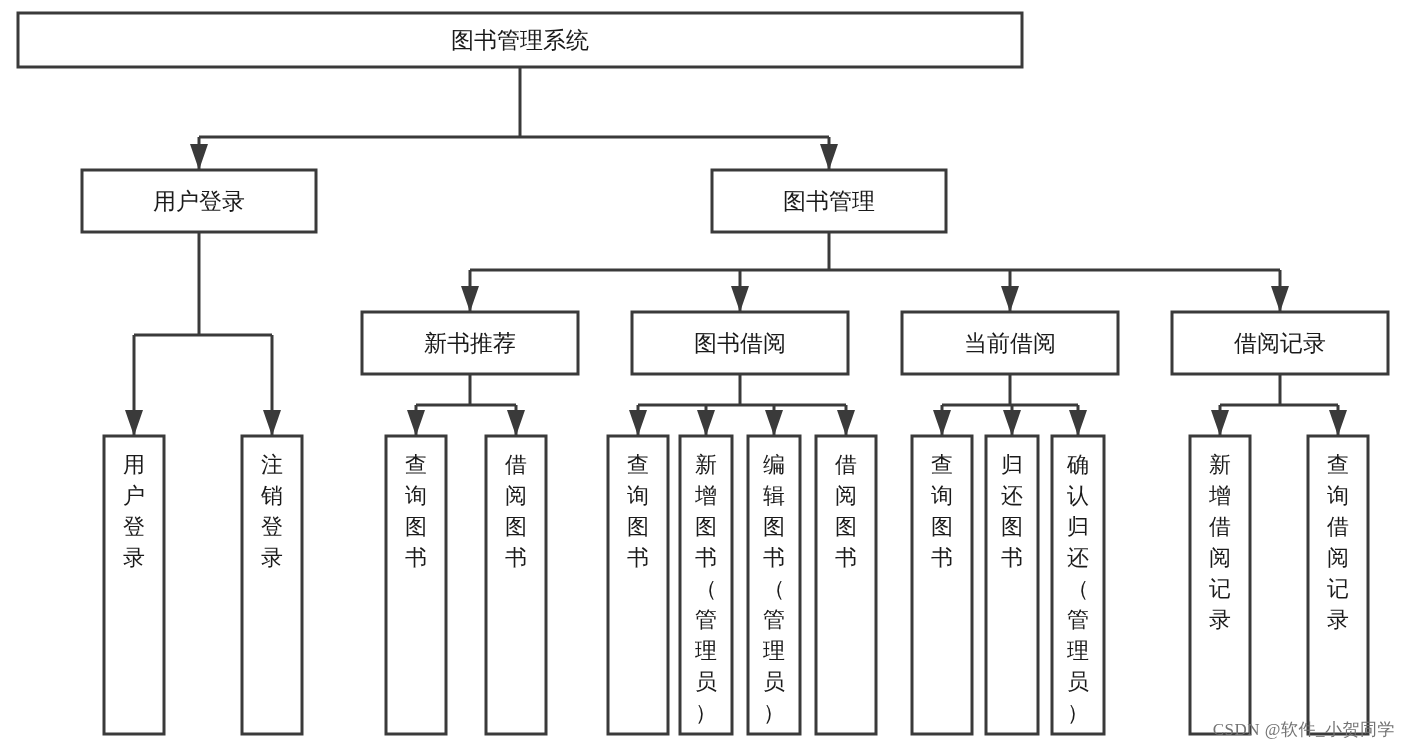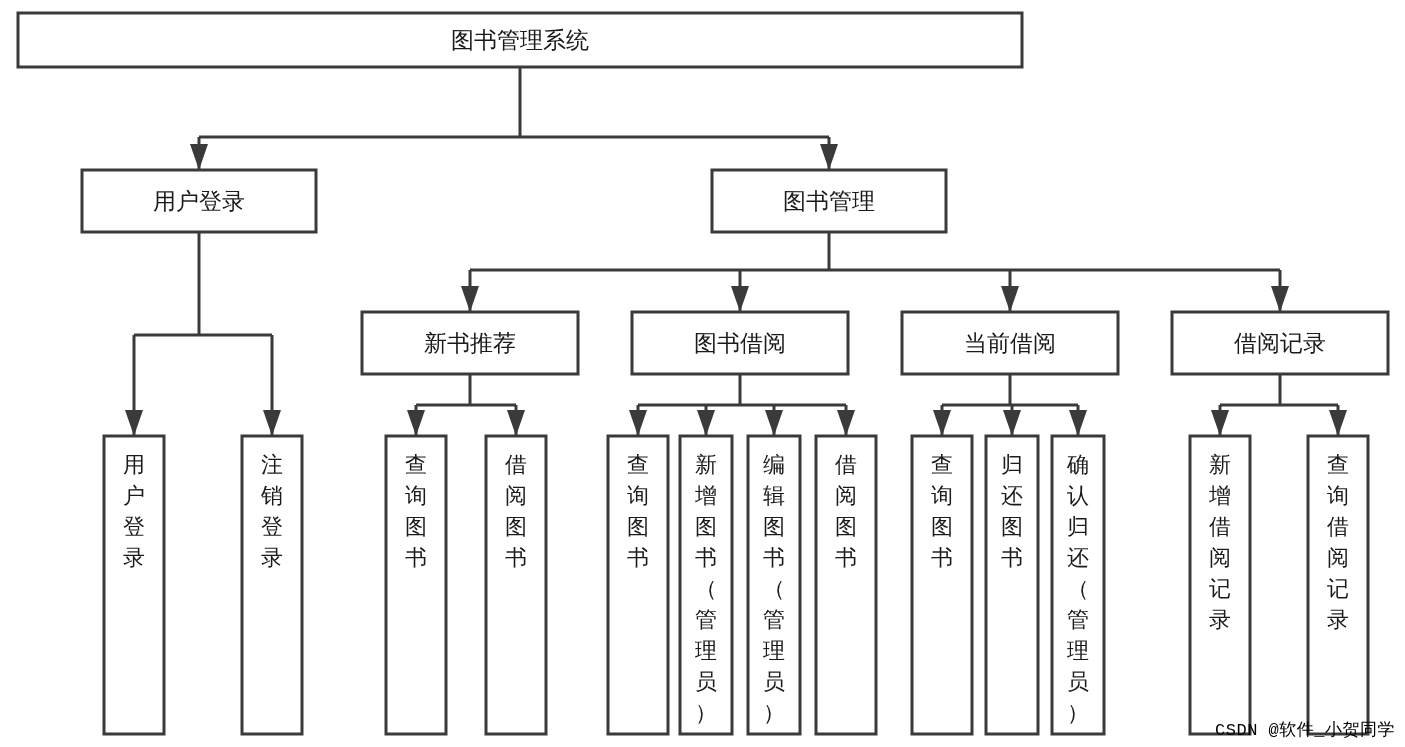--- a/index.html
+++ b/index.html
@@ -44,23 +44,23 @@
     fill: none;
   }
   .arrowhead {
     fill: #3a3a3a;
     stroke: none;
   }
   .watermark {
     position: absolute;
     right: 10px;
     bottom: 6px;
-    font-family: Liberation Mono, monospace;
+    font-family: Liberation Serif, serif;
     font-size: 17px;
-    color: #000000;
+    color: #737373;
     letter-spacing: 0.5px;
     white-space: nowrap;
     user-select: none;
   }
 </style>
 </head>
 <body>
 
 <svg id="canvas" viewBox="0 0 1405 747" xmlns="http://www.w3.org/2000/svg">
   <g id="links-layer">

